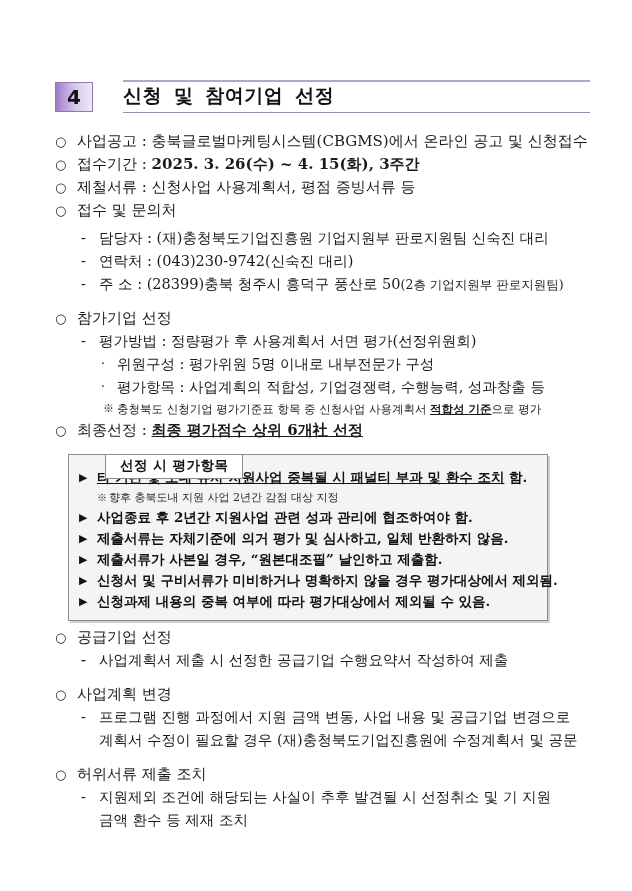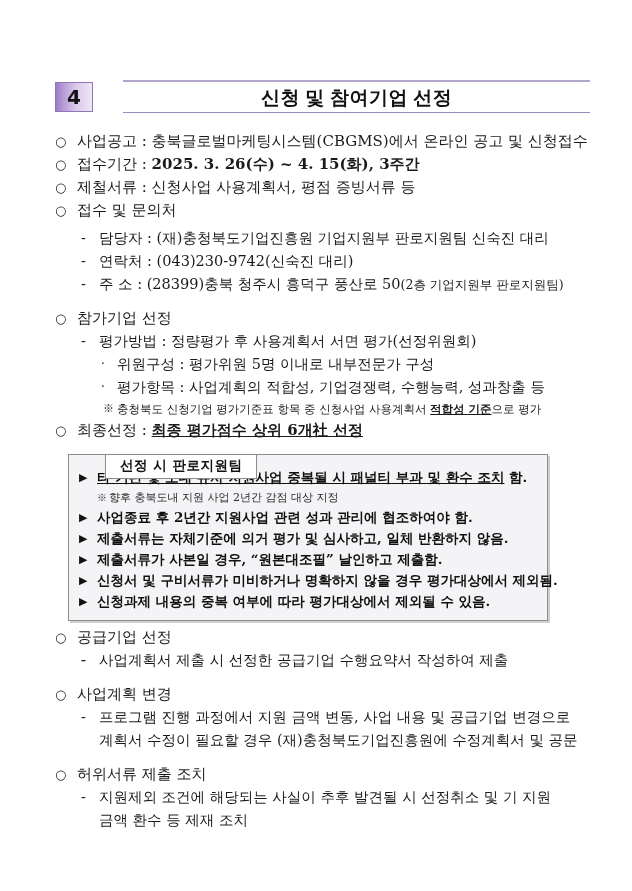--- a/index.html
+++ b/index.html
@@ -55,28 +55,27 @@
     left: 68px;
     top: 0;
     right: 0;
   }
   .title-rule-top {
     height: 2px;
     background: #b3a6cc;
     margin-bottom: 3px;
   }
   .section-title {
-    font-family: Liberation Serif, serif;
+    font-family: Liberation Mono, monospace;
     font-size: 19px;
     font-weight: bold;
     color: #111111;
     letter-spacing: 0.5px;
     line-height: 25px;
     white-space: nowrap;
-    text-align: center;
   }
   .title-rule-bottom {
     height: 1px;
     background: #9b8bbd;
     margin-top: 2px;
   }
 
   
   .content {
     position: absolute;
@@ -290,21 +289,21 @@
       <span class="mk">※</span>
       <span>충청북도 신청기업 평가기준표 항목 중 신청사업 사용계획서 </span><span class="bu">적합성 기준</span><span>으로 평가</span>
     </div>
 
     <div class="lv1">
       <span class="mk">○</span>
       <span>최종선정 : </span><span class="bu">최종 평가점수 상위 6개社 선정</span>
     </div>
 
     <div class="caution-wrap">
-      <div class="caution-tab">선정 시 판로지원팀</div>
+      <div class="caution-tab">선정 시 평가항목</div>
       <div class="caution-box">
 
         <div class="c-line">
           <span class="mk">▶</span>
           <span class="u">타 기관 및 도내 유사 지원사업 중복될 시 패널티 부과 및 환수 조치</span><span> 함.</span>
         </div>
         <div class="c-note">
           <span class="mk">※</span>
           <span>향후 충북도내 지원 사업 2년간 감점 대상 지정</span>
         </div>

